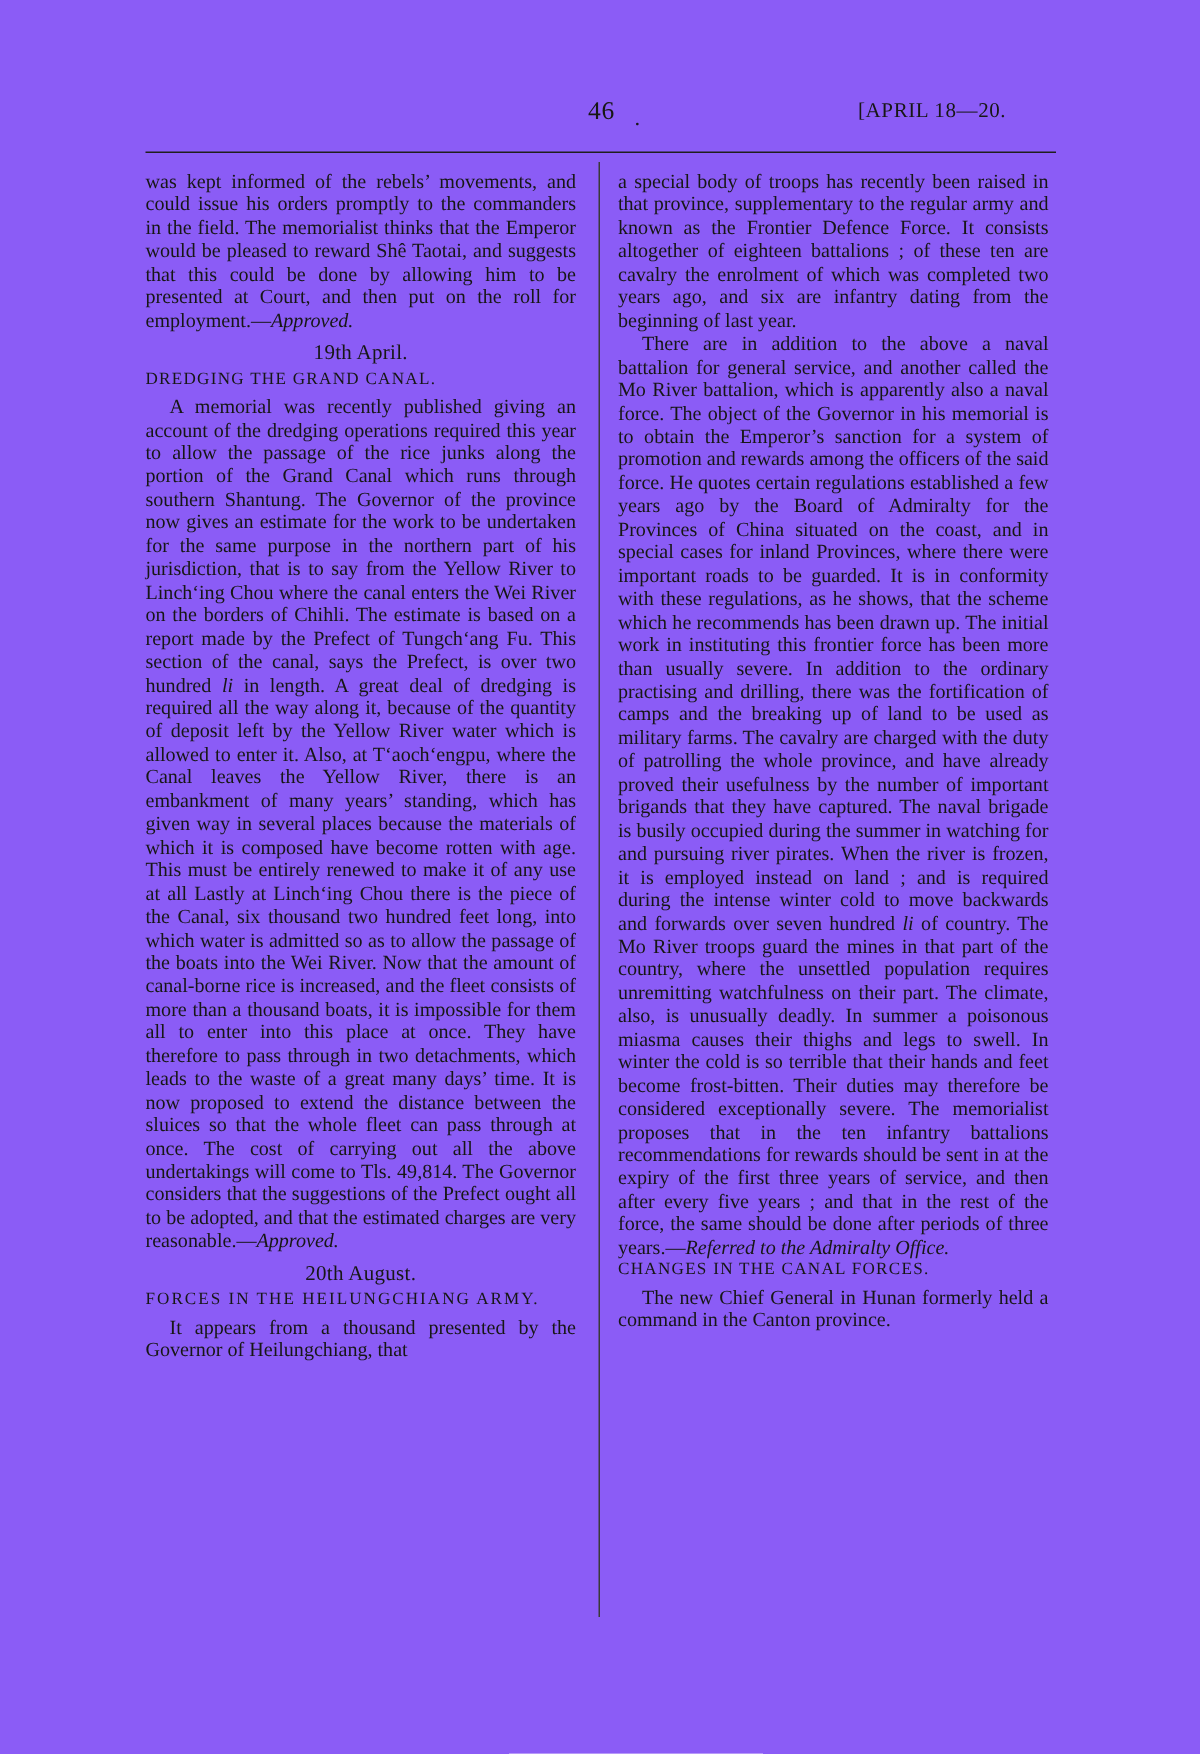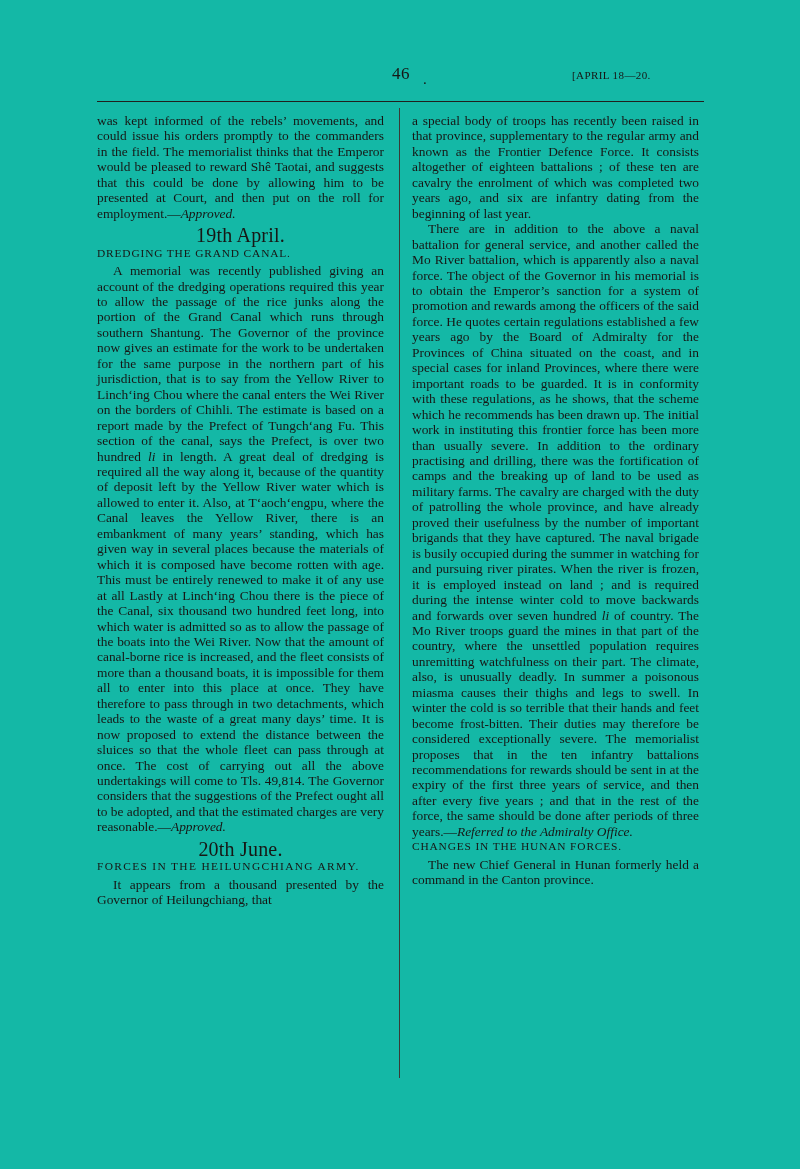--- a/index.html
+++ b/index.html
@@ -14,21 +14,21 @@
     color: #171715;
     position: relative;
     overflow: hidden;
   }
 
   .page {
     position: absolute;
     left: 0; top: 0;
     width: 800px;
     height: 1169px;
-    background: #14b8a6;
+    background: #8b5cf6;
   }
 
   
   .running-head {
     position: absolute;
     left: 96px;
     top: 64px;
     width: 608px;
     height: 26px;
   }
@@ -46,21 +46,21 @@
     font-size: 15px;
   }
   .head-date {
     position: absolute;
     left: 476px;
     top: 1px;
     font-size: 16px;
     white-space: nowrap;
   }
   .head-date .sc {
-    font-size: 11px;
+    font-size: 14px;
     letter-spacing: 0.4px;
   }
 
   .head-rule {
     position: absolute;
     left: 97px;
     top: 101px;
     width: 607px;
     height: 0;
     border-top: 1.6px solid #201f1d;
@@ -91,21 +91,21 @@
 
   p {
     margin: 0;
     text-indent: 16px;
   }
   p.noindent { text-indent: 0; }
 
   .date-head {
     text-align: center;
     text-indent: 0;
-    font-size: 20px;
+    font-size: 14px;
     margin-top: 7px;
     margin-bottom: 2px;
     letter-spacing: 0.2px;
   }
   .sec-head {
     text-align: left;
     text-indent: 0;
     font-size: 11.4px;
     letter-spacing: 0.85px;
     margin-bottom: 2px;
@@ -130,24 +130,24 @@
   </div>
 
   <div class="head-rule"></div>
   <div class="col-rule"></div>
 
   <div class="col col-left" id="left-col">
       <p class="noindent">was kept informed of the rebels’ movements, and could issue his orders promptly to the commanders in the field. The memorialist thinks that the Emperor would be pleased to reward Shê Taotai, and suggests that this could be done by allowing him to be presented at Court, and then put on the roll for employment.—<em>Approved.</em></p>
       <p class="date-head">19th April.</p>
       <p class="sec-head">DREDGING THE GRAND CANAL.</p>
       <p class="">A memorial was recently published giving an account of the dredging operations required this year to allow the passage of the rice junks along the portion of the Grand Canal which runs through southern Shantung. The Governor of the province now gives an estimate for the work to be undertaken for the same purpose in the northern part of his jurisdiction, that is to say from the Yellow River to Linch‘ing Chou where the canal enters the Wei River on the borders of Chihli. The estimate is based on a report made by the Prefect of Tungch‘ang Fu. This section of the canal, says the Prefect, is over two hundred <em>li</em> in length. A great deal of dredging is required all the way along it, because of the quantity of deposit left by the Yellow River water which is allowed to enter it. Also, at T‘aoch‘engpu, where the Canal leaves the Yellow River, there is an embankment of many years’ standing, which has given way in several places because the materials of which it is composed have become rotten with age. This must be entirely renewed to make it of any use at all  Lastly at Linch‘ing Chou there is the piece of the Canal, six thousand two hundred feet long, into which water is admitted so as to allow the passage of the boats into the Wei River. Now that the amount of canal-borne rice is increased, and the fleet consists of more than a thousand boats, it is impossible for them all to enter into this place at once. They have therefore to pass through in two detachments, which leads to the waste of a great many days’ time. It is now proposed to extend the distance between the sluices so that the whole fleet can pass through at once. The cost of carrying out all the above undertakings will come to Tls. 49,814. The Governor considers that the suggestions of the Prefect ought all to be adopted, and that the estimated charges are very reasonable.—<em>Approved.</em></p>
-      <p class="date-head">20th June.</p>
+      <p class="date-head">20th August.</p>
       <p class="sec-head wide">FORCES IN THE HEILUNGCHIANG ARMY.</p>
       <p class="">It appears from a thousand presented by the Governor of Heilungchiang, that</p>
     </div>
   <div class="col col-right" id="right-col">
       <p class="noindent">a special body of troops has recently been raised in that province, supplementary to the regular army and known as the Frontier Defence Force. It consists altogether of eighteen battalions ; of these ten are cavalry the enrolment of which was completed two years ago, and six are infantry dating from the beginning of last year.</p>
       <p class="">There are in addition to the above a naval battalion for general service, and another called the Mo River battalion, which is apparently also a naval force. The object of the Governor in his memorial is to obtain the Emperor’s sanction for a system of promotion and rewards among the officers of the said force. He quotes certain regulations established a few years ago by the Board of Admiralty for the Provinces of China situated on the coast, and in special cases for inland Provinces, where there were important roads to be guarded. It is in conformity with these regulations, as he shows, that the scheme which he recommends has been drawn up. The initial work in instituting this frontier force has been more than usually severe. In addition to the ordinary practising and drilling, there was the fortification of camps and the breaking up of land to be used as military farms. The cavalry are charged with the duty of patrolling the whole province, and have already proved their usefulness by the number of important brigands that they have captured. The naval brigade is busily occupied during the summer in watching for and pursuing river pirates. When the river is frozen, it is employed instead on land ; and is required during the intense winter cold to move backwards and forwards over seven hundred <em>li</em> of country. The Mo River troops guard the mines in that part of the country, where the unsettled population requires unremitting watchfulness on their part. The climate, also, is unusually deadly. In summer a poisonous miasma causes their thighs and legs to swell. In winter the cold is so terrible that their hands and feet become frost-bitten. Their duties may therefore be considered exceptionally severe. The memorialist proposes that in the ten infantry battalions recommendations for rewards should be sent in at the expiry of the first three years of service, and then after every five years ; and that in the rest of the force, the same should be done after periods of three years.—<em>Referred to the Admiralty Office.</em></p>
-      <p class="sec-head">CHANGES IN THE HUNAN FORCES.</p>
+      <p class="sec-head">CHANGES IN THE CANAL FORCES.</p>
       <p class="">The new Chief General in Hunan formerly held a command in the Canton province.</p>
     </div>
 
 </div>
 
 </body></html>

